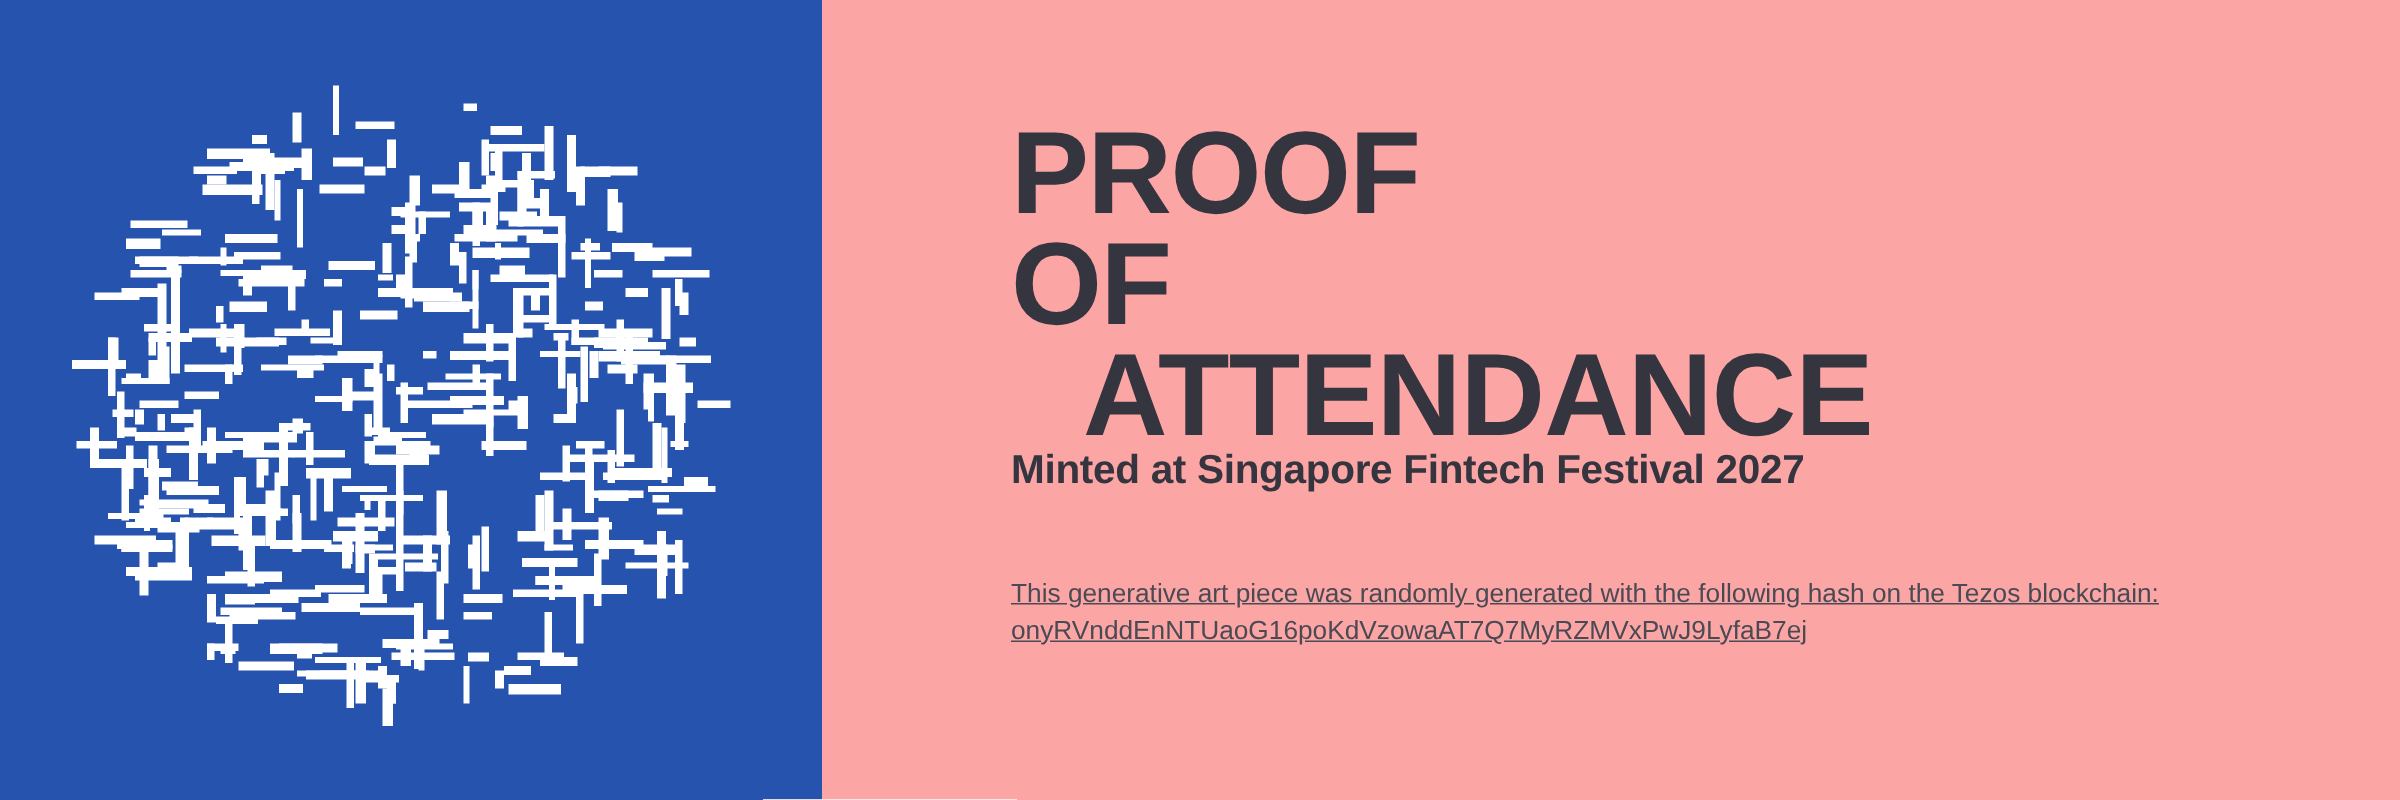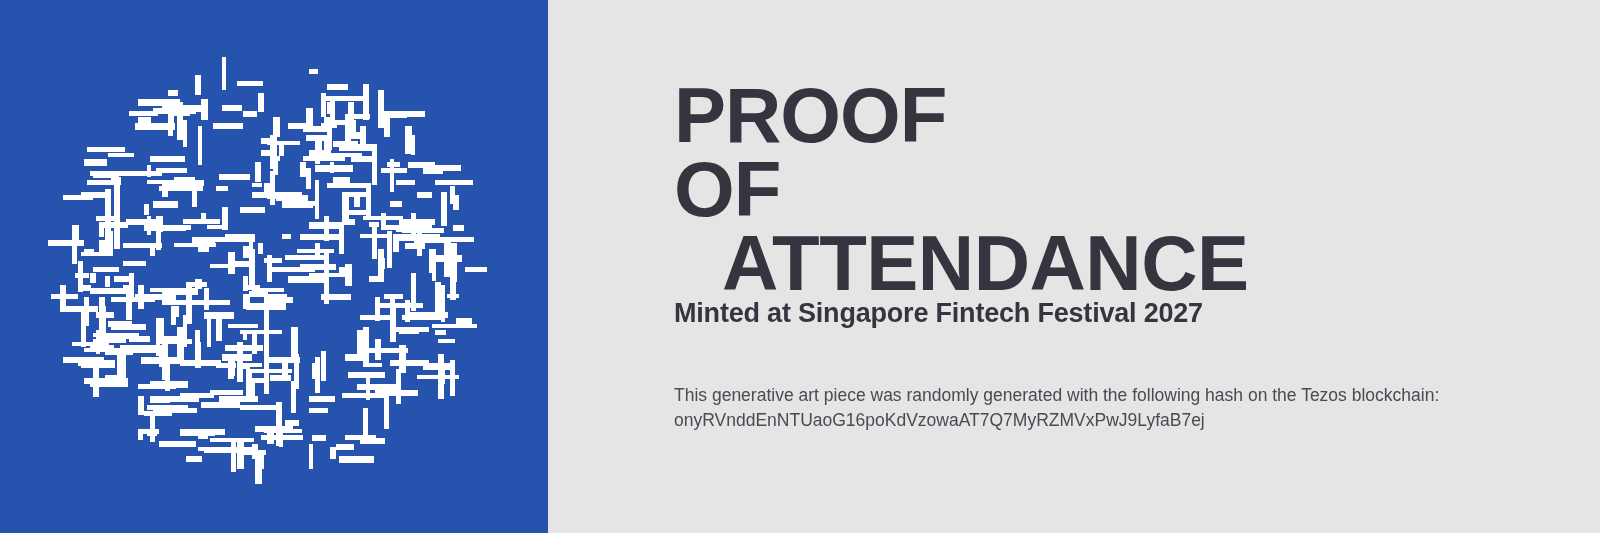--- a/index.html
+++ b/index.html
@@ -36,21 +36,21 @@
     width: 548px;
     height: 533px;
     display: block;
   }
 
   
   .text-panel {
     position: relative;
     flex: 1 1 auto;
     height: 533px;
-    background: #e5e5e5;
+    background: #fca5a5;
   }
 
   .title-block {
     position: absolute;
     left: 126px;
     top: 78px;
     width: 800px;
   }
   .title-line {
     font-family: "Liberation Sans", sans-serif;
@@ -89,20 +89,21 @@
     width: 860px;
   }
   .body-line {
     font-family: "Liberation Sans", sans-serif;
     font-weight: normal;
     font-size: 17.5px;
     line-height: 25px;
     color: #4a4a55;
     margin: 0;
     white-space: nowrap;
+    text-decoration: underline;
   }
 </style>
 </head>
 <body>
 
 <div class="card">
 
   <div class="art-panel">
     <svg class="art-canvas" viewBox="0 0 548 533" aria-hidden="true">
       <g id="art-marks" fill="#ffffff">

